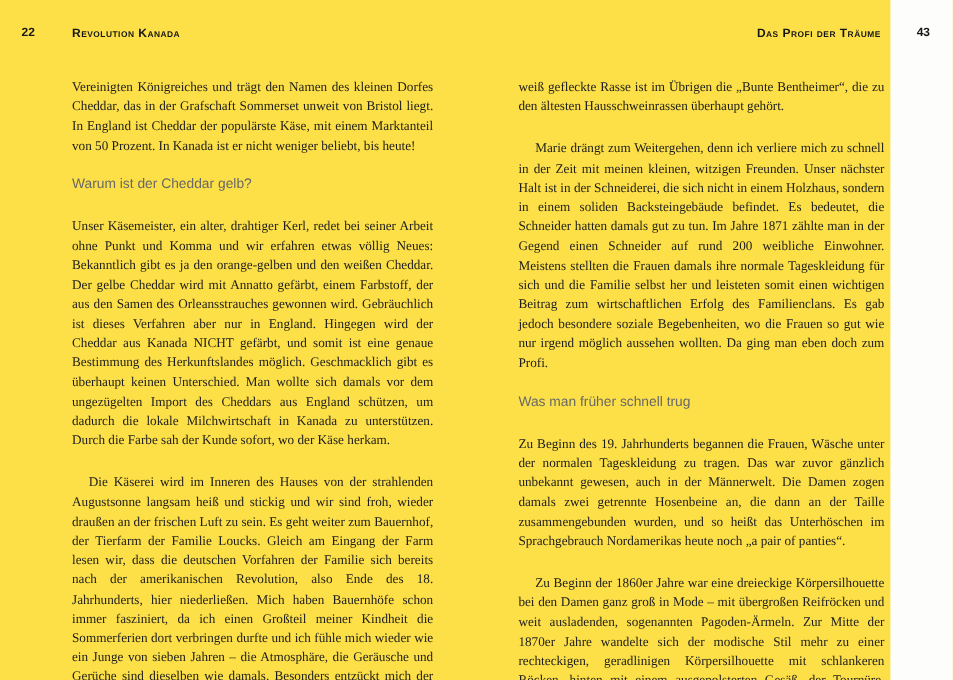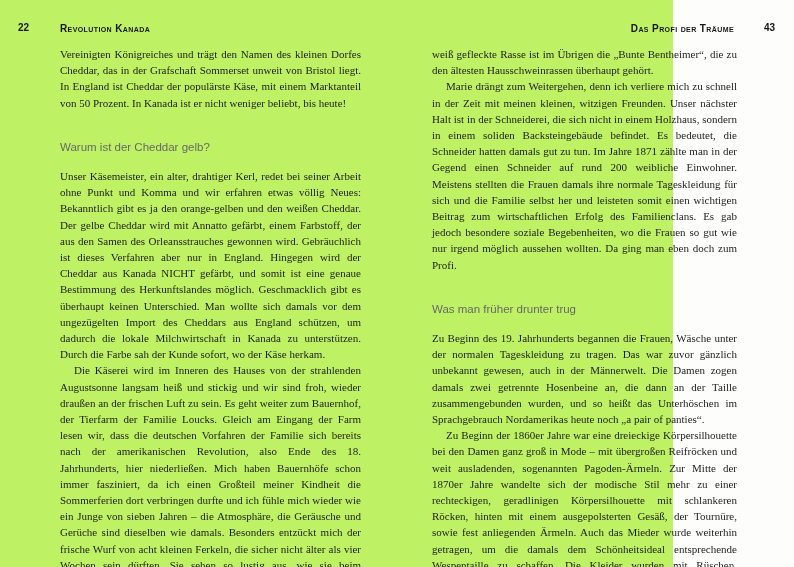--- a/index.html
+++ b/index.html
@@ -5,23 +5,23 @@
   * { margin: 0; padding: 0; box-sizing: border-box; }
   html, body { width: 794px; height: 567px; }
   body {
     background: #fdfdfc;
     font-family: "Liberation Serif", serif;
     color: #1d1d1d;
     overflow: hidden;
   }
   .spread {
     position: relative;
-    width: 673px;
+    width: 742px;
     height: 567px;
-    background: #bef264;
+    background: #fde047;
   }
   .page {
     position: absolute;
     top: 0;
     width: 397px;
     height: 567px;
   }
   .page-left  { left: 0; }
   .page-right { left: 397px; }
 
@@ -59,29 +59,29 @@
     position: absolute;
     top: 46px;
     text-align: justify;
     font-size: 11px;
     line-height: 16.2px;
     hyphens: none;
   }
   .page-left  .textblock { left: 60px; width: 301px; }
   .page-right .textblock { left: 35px; width: 305px; }
 
-  p.body-par { text-align: justify; }
+  p.body-par { text-align: justify; margin-top: 19px; }
   p.indent { text-indent: 14px; }
 
   h2.section-heading {
     font-family: "Liberation Sans", sans-serif;
     font-weight: 400;
     font-size: 11.5px;
     color: #686868;
-    margin-top: 28px;
+    margin-top: 16px;
     margin-bottom: 13px;
     text-align: left;
   }
 </style>
 </head>
 <body>
 
 <div class="spread">
 
   <div class="page page-left">
@@ -98,19 +98,19 @@
   </div>
 
   <div class="page page-right">
     <div class="running-head-row">
       <span class="runhead">Das Profi der Träume</span>
       <span class="pageno">43</span>
     </div>
     <div class="textblock">
       <p class="body-par">weiß gefleckte Rasse ist im Übrigen die „Bunte Bentheimer“, die zu den ältesten Hausschweinrassen überhaupt gehört.</p>
       <p class="body-par indent">Marie drängt zum Weitergehen, denn ich verliere mich zu schnell in der Zeit mit meinen kleinen, witzigen Freunden. Unser nächster Halt ist in der Schneiderei, die sich nicht in einem Holzhaus, sondern in einem soliden Backsteingebäude befindet. Es bedeutet, die Schneider hatten damals gut zu tun. Im Jahre 1871 zählte man in der Gegend einen Schneider auf rund 200 weibliche Einwohner. Meistens stellten die Frauen damals ihre normale Tageskleidung für sich und die Familie selbst her und leisteten somit einen wichtigen Beitrag zum wirtschaftlichen Erfolg des Familienclans. Es gab jedoch besondere soziale Begebenheiten, wo die Frauen so gut wie nur irgend möglich aussehen wollten. Da ging man eben doch zum Profi.</p>
-      <h2 class="section-heading">Was man früher drunter trug</h2>
+      <h2 class="section-heading">Was man früher schnell trug</h2>
       <p class="body-par">Zu Beginn des 19. Jahrhunderts begannen die Frauen, Wäsche unter der normalen Tageskleidung zu tragen. Das war zuvor gänzlich unbekannt gewesen, auch in der Männerwelt. Die Damen zogen damals zwei getrennte Hosenbeine an, die dann an der Taille zusammengebunden wurden, und so heißt das Unterhöschen im Sprachgebrauch Nordamerikas heute noch „a pair of panties“.</p>
       <p class="body-par indent">Zu Beginn der 1860er Jahre war eine dreieckige Körpersilhouette bei den Damen ganz groß in Mode – mit übergroßen Reifröcken und weit ausladenden, sogenannten Pagoden-Ärmeln. Zur Mitte der 1870er Jahre wandelte sich der modische Stil mehr zu einer rechteckigen, geradlinigen Körpersilhouette mit schlankeren Röcken, hinten mit einem ausgepolsterten Gesäß, der Tournüre, sowie fest anliegenden Ärmeln. Auch das Mieder wurde weiterhin getragen, um die damals dem Schönheitsideal entsprechende Wespentaille zu schaffen. Die Kleider wurden mit Rüschen, Ornamenten, Litzen und Spitzen mehr oder weniger reich verziert, je nach Geldbeutel und sozialem Rang. Die Damen bevorzugten dunkle Töne, im Sommer allerdings auch weiß und Naturfarben. Für die Kleidung der Männer wurden vorwiegend dunkle Tuche in Blau, Braun, Grau und Schwarz ver-</p>
     </div>
   </div>
 
 </div>
 
 </body></html>

